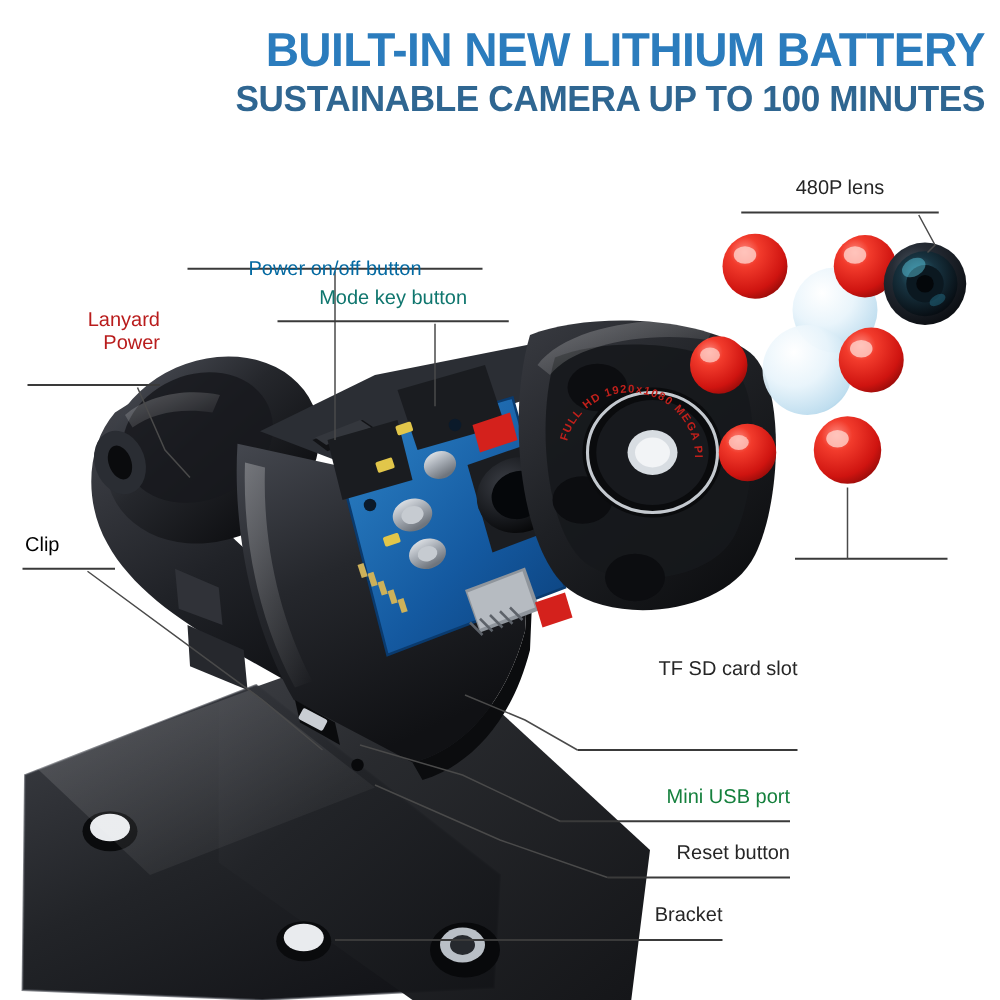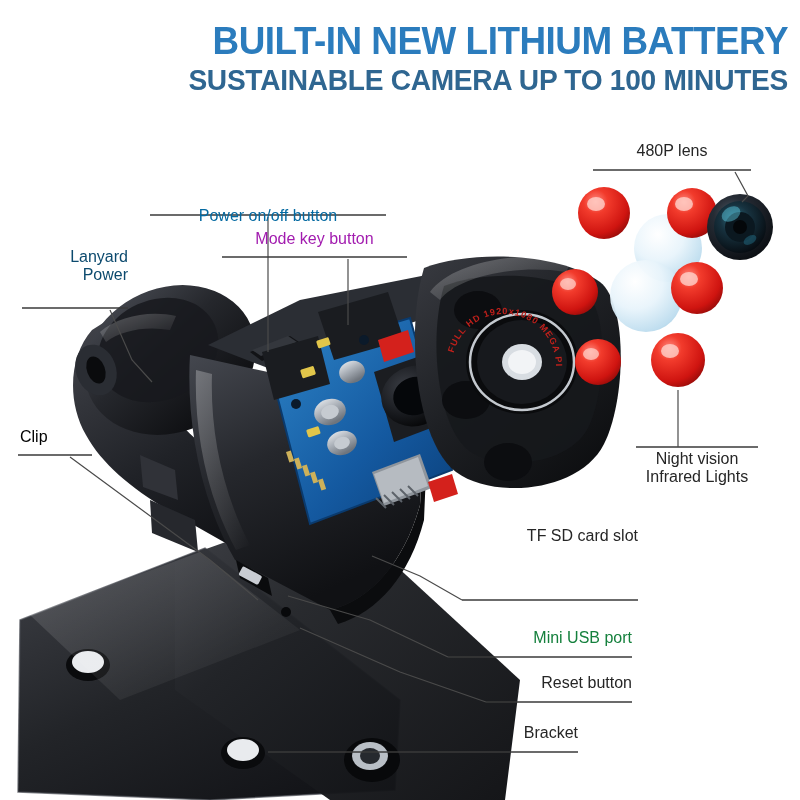--- a/index.html
+++ b/index.html
@@ -328,41 +328,37 @@
     <polyline class="thin" points="486,702 400,672 300,628"></polyline>
 
     <line x1="268" y1="752" x2="578" y2="752"></line>
   </svg>
 
   <div class="headline-wrap">
     <div class="headline" style="color: rgb(43, 124, 189);">BUILT-IN NEW LITHIUM BATTERY</div>
     <div class="subheadline" style="color: rgb(47, 102, 145);">SUSTAINABLE CAMERA UP TO 100 MINUTES</div>
   </div>
 
-  <div class="label rt" style="left: 18px; top: 248px; width: 110px; color: #0c4a6e;">
+  <div class="label rt" style="left: 18px; top: 248px; width: 110px; color: #b91c1c;">
     <span class="ln">Lanyard</span>
     <span class="ln">Power</span>
   </div>
 
   <div class="label ct" style="left: 150px; top: 188px; width: 236px; color: #0369a1; margin-top: 19px;">
     <span class="ln">Power on/off button</span>
   </div>
 
-  <div class="label ct" style="left: 222px; top: 230px; width: 185px; color: #a21caf;">
+  <div class="label ct" style="left: 222px; top: 230px; width: 185px; color: #0f766e;">
     <span class="ln">Mode key button</span>
   </div>
 
   <div class="label ct" style="left: 593px; top: 142px; width: 158px; color: rgb(38, 38, 38);">
     <span class="ln">480P lens</span>
   </div>
 
-  <div class="label ct" style="left: 600px; top: 450px; width: 194px; color: rgb(38, 38, 38);">
-    <span class="ln">Night vision</span>
-    <span class="ln">Infrared Lights</span>
-  </div>
 
   <div class="label rt" style="left: 430px; top: 527px; width: 208px; color: rgb(38, 38, 38);">
     <span class="ln" style="">TF SD card slot</span>
   </div>
 
   <div class="label" style="left: 20px; top: 428px; width: 90px; color: #000000;">
     <span class="ln">Clip</span>
   </div>
 
   <div class="label rt" style="left: 448px; top: 629px; width: 184px; color: #15803d;">

